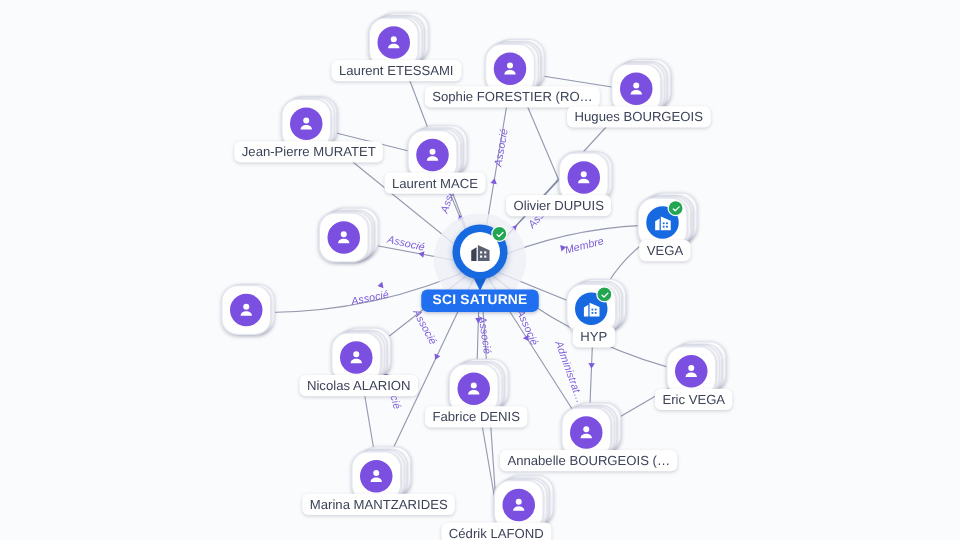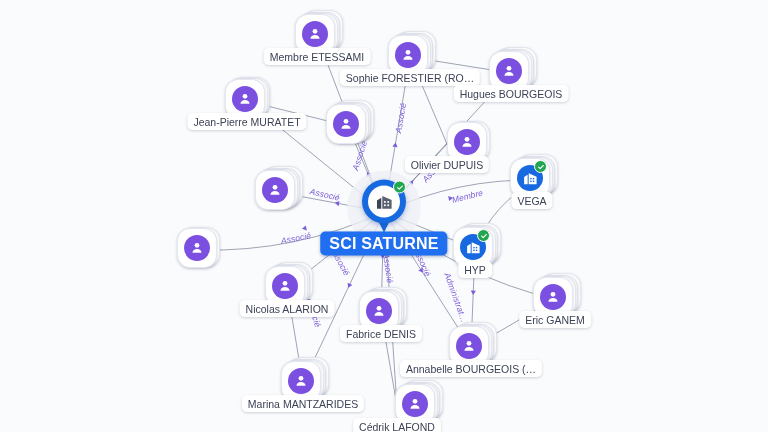--- a/index.html
+++ b/index.html
@@ -120,21 +120,21 @@
   }
   .pin-inner svg { width: 19px; height: 19px; display: block; }
   .pin-label {
     position: absolute;
     top: 52px; left: 50%;
     transform: translateX(-50%);
     background: #1f6ff0;
     color: #ffffff;
     border-radius: 5px;
     padding: 3px 9px;
-    font-size: 16px;
+    font-size: 11px;
     font-weight: bold;
     white-space: nowrap;
     box-shadow: 0 1px 3px rgba(20,50,110,.3);
     letter-spacing: .2px;
   }
 </style>
 </head>
 <body>
 
 <div id="graph-canvas">
@@ -196,21 +196,21 @@
           <div class="card s1"></div>
           <div class="card front">
             <div class="avatar">
               <svg viewBox="0 0 24 24">
                 <circle cx="12" cy="8" r="3.6" fill="#fff"></circle>
                 <path d="M5.2 19c0-3.6 3-5.6 6.8-5.6S18.8 15.4 18.8 19z" fill="#fff"></path>
               </svg>
             </div>
           </div>
         </div>
-        <div class="node-label">Membre ETESSAMI</div>
+        <div class="node-label">Laurent ETESSAMI</div>
       </div>
       <div class="node" style="left: 410px; top: 57px;">
         <div class="card-stack">
           <div class="card s3"></div>
           <div class="card s2"></div>
           <div class="card s1"></div>
           <div class="card front">
             <div class="avatar">
               <svg viewBox="0 0 24 24">
                 <circle cx="12" cy="8" r="3.6" fill="#fff"></circle>
@@ -259,20 +259,21 @@
           <div class="card s1"></div>
           <div class="card front">
             <div class="avatar">
               <svg viewBox="0 0 24 24">
                 <circle cx="12" cy="8" r="3.6" fill="#fff"></circle>
                 <path d="M5.2 19c0-3.6 3-5.6 6.8-5.6S18.8 15.4 18.8 19z" fill="#fff"></path>
               </svg>
             </div>
           </div>
         </div>
+        <div class="node-label">Laurent MACE</div>
       </div>
       <div class="node" style="left: 447px; top: 144px; padding-left: 44px;">
         <div class="card-stack">
           <div class="card s1"></div>
           <div class="card front">
             <div class="avatar">
               <svg viewBox="0 0 24 24">
                 <circle cx="12" cy="8" r="3.6" fill="#fff"></circle>
                 <path d="M5.2 19c0-3.6 3-5.6 6.8-5.6S18.8 15.4 18.8 19z" fill="#fff"></path>
               </svg>
@@ -382,21 +383,21 @@
           <div class="card s1"></div>
           <div class="card front">
             <div class="avatar">
               <svg viewBox="0 0 24 24">
                 <circle cx="12" cy="8" r="3.6" fill="#fff"></circle>
                 <path d="M5.2 19c0-3.6 3-5.6 6.8-5.6S18.8 15.4 18.8 19z" fill="#fff"></path>
               </svg>
             </div>
           </div>
         </div>
-        <div class="node-label">Eric GANEM</div>
+        <div class="node-label">Eric VEGA</div>
       </div>
       <div class="node" style="left: 381px; top: 313px;">
         <div class="card-stack">
           <div class="card s3"></div>
           <div class="card s2"></div>
           <div class="card s1"></div>
           <div class="card front">
             <div class="avatar">
               <svg viewBox="0 0 24 24">
                 <circle cx="12" cy="8" r="3.6" fill="#fff"></circle>

